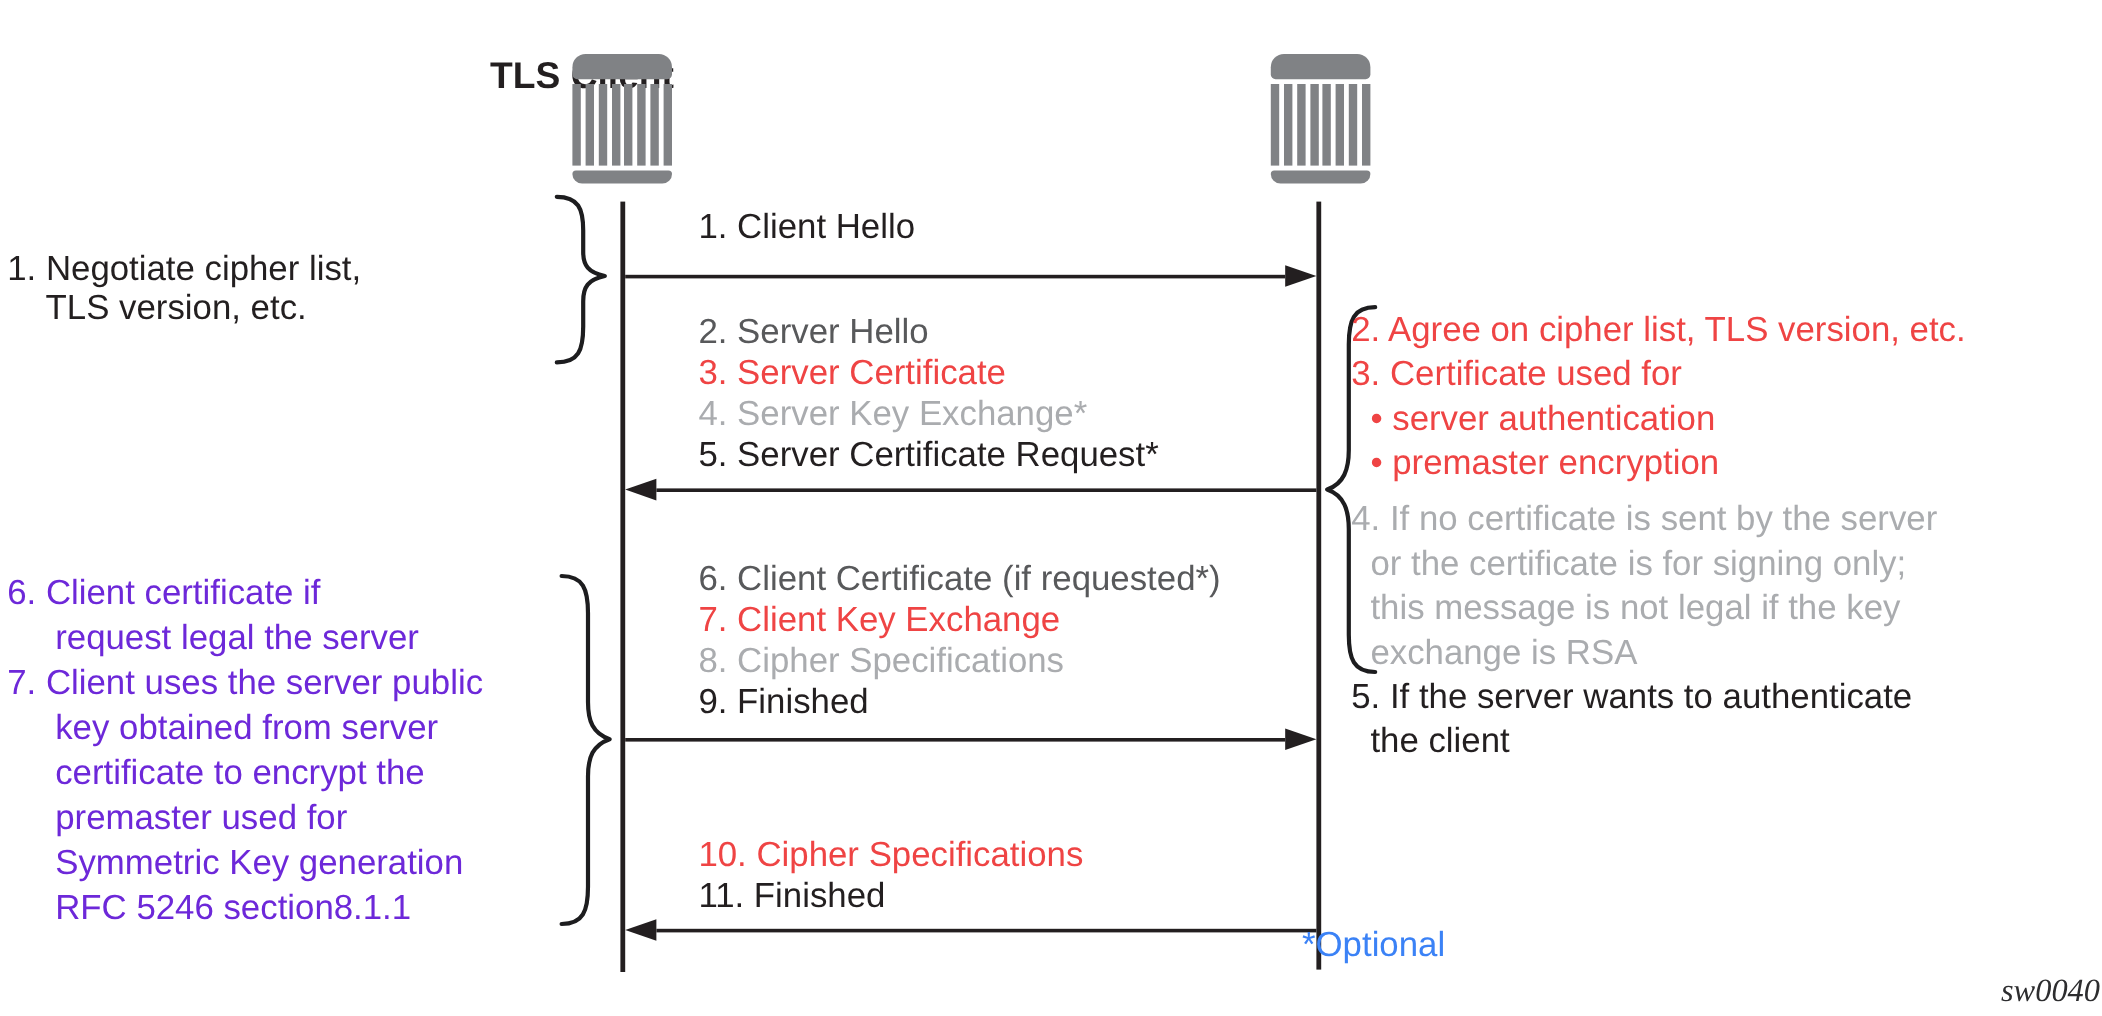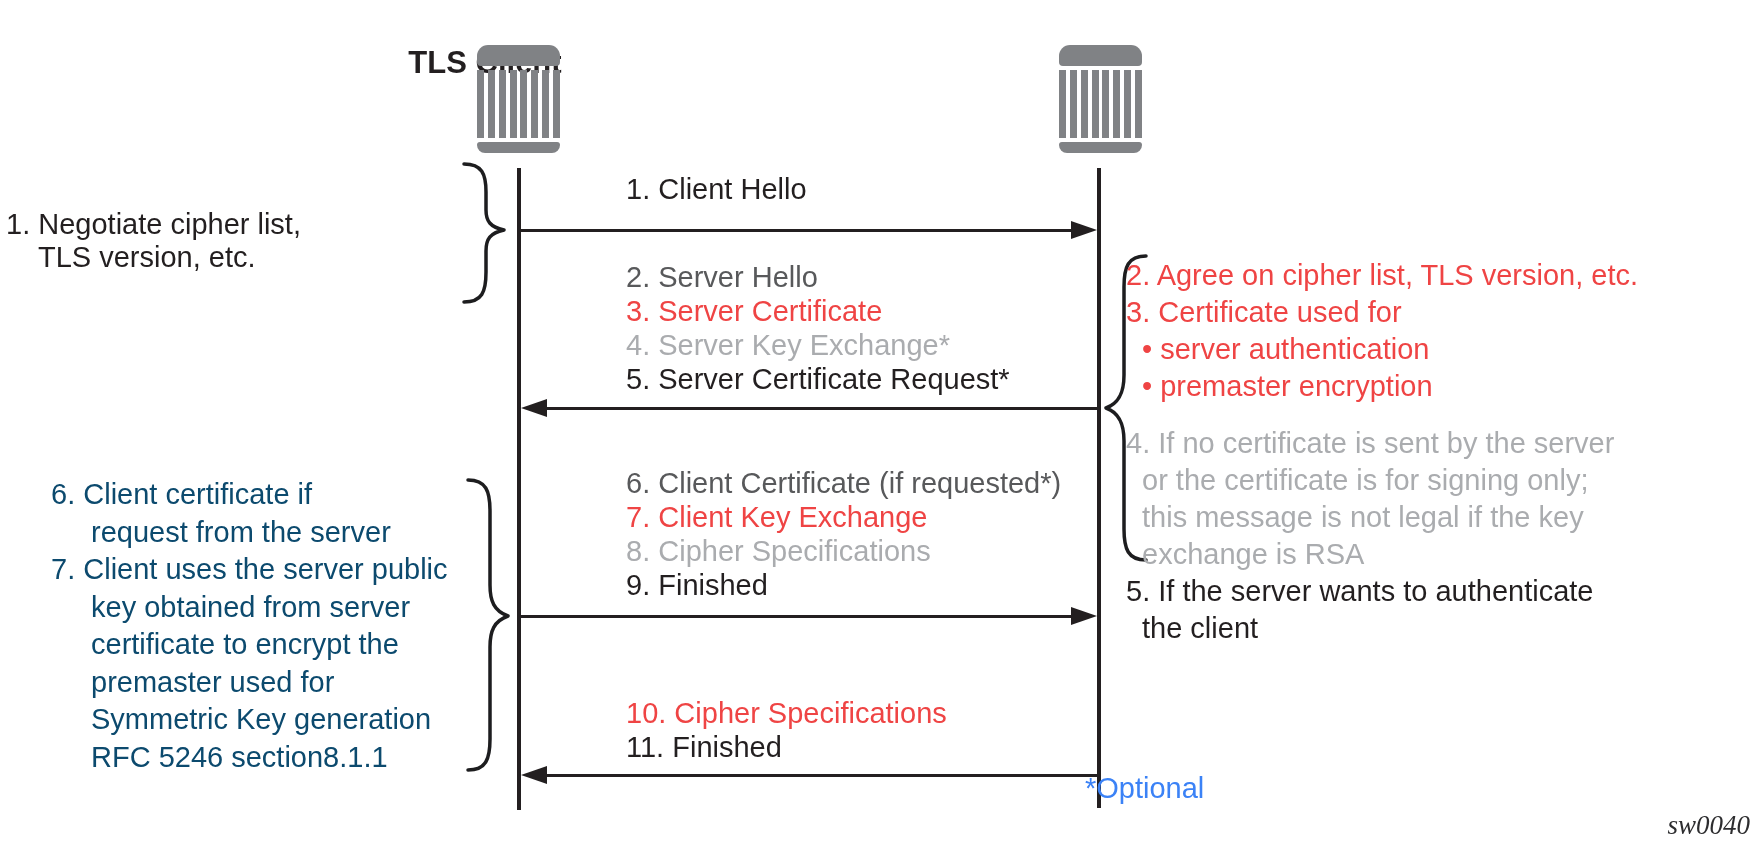--- a/index.html
+++ b/index.html
@@ -26,36 +26,36 @@
   .lifeline-server{left:1097px;top:168px;height:640px;}
 
   .arrow{position:absolute;left:521px;width:576px;height:18px;display:flex;align-items:center;}
   .arrow .shaft{flex:1;height:3px;background:#231f20;}
   .arrow .head-right{width:0;height:0;border-top:9px solid transparent;
     border-bottom:9px solid transparent;border-left:26px solid #231f20;}
   .arrow .head-left{width:0;height:0;border-top:9px solid transparent;
     border-bottom:9px solid transparent;border-right:26px solid #231f20;}
   .arrow-1{top:221px;} .arrow-5{top:399px;} .arrow-9{top:607px;} .arrow-11{top:766px;}
 
-  .msg{position:absolute;left:582px;font-size:29px;line-height:34px;white-space:nowrap;margin-left:44px;}
+  .msg{position:absolute;left:582px;font-size:29px;line-height:34px;white-space:nowrap;}
   .msg-1{top:172px;} .msg-2to5{top:260px;} .msg-6to9{top:466px;} .msg-10to11{top:696px;}
 
   .tone-black{color:#231f20;}
   .tone-dark{color:#58595b;}
   .tone-medium{color:#ef4444;}
   .tone-light{color:#aaacaf;}
 
   .note{position:absolute;font-size:29px;white-space:nowrap;}
   .note-1{left:6px;top:208px;line-height:33px;color:#231f20;}
   .note-1 .wrap{padding-left:32px;}
-  .note-67{left:6px;top:476px;line-height:37.5px;color:#0c4a6e;margin-left:45px;}
+  .note-67{left:6px;top:476px;line-height:37.5px;color:#6d28d9;}
   .note-67 .wrap{padding-left:40px;}
   .note-right{left:1126px;top:257px;line-height:37px;}
   .note-right .indent{padding-left:16px;}
-  .note-right .gap-before{margin-top:20px;}
+  .note-right .gap-before{margin-top:10px;}
 
   .brace{position:absolute;}
   .brace path{fill:none;stroke:#1d1d1f;stroke-width:3.5;stroke-linecap:round;stroke-linejoin:round;}
   .brace-left-1{left:460px;top:161px;}
   .brace-left-2{left:464px;top:477px;}
   .brace-right-1{left:1102px;top:253px;}
 
   .footnote{position:absolute;left:1085px;top:772px;font-size:29px;color:#3b82f6;white-space:nowrap;}
   .watermark{position:absolute;left:1580px;top:810px;width:170px;text-align:right;
     font-family:"Liberation Serif",serif;font-style:italic;font-size:27px;color:#2d2d2f;}
@@ -147,21 +147,21 @@
     <path d="M44,3 C26,3 22,14 22,34 L22,122 C22,138 18,150 4,155 C18,160 22,172 22,188 L22,276 C22,296 26,307 44,307"></path>
   </svg>
 
   <div class="note note-1">
     <div>1. Negotiate cipher list,</div>
     <div class="wrap">TLS version, etc.</div>
   </div>
 
   <div class="note note-67">
     <div>6. Client certificate if</div>
-    <div class="wrap">request from the server</div>
+    <div class="wrap">request legal the server</div>
     <div>7. Client uses the server public</div>
     <div class="wrap">key obtained from server</div>
     <div class="wrap">certificate to encrypt the</div>
     <div class="wrap">premaster used for</div>
     <div class="wrap">Symmetric Key generation</div>
     <div class="wrap">RFC 5246 section8.1.1</div>
   </div>
 
   <div class="note note-right">
     <div class="tone-medium">2. Agree on cipher list, TLS version, etc.</div>

